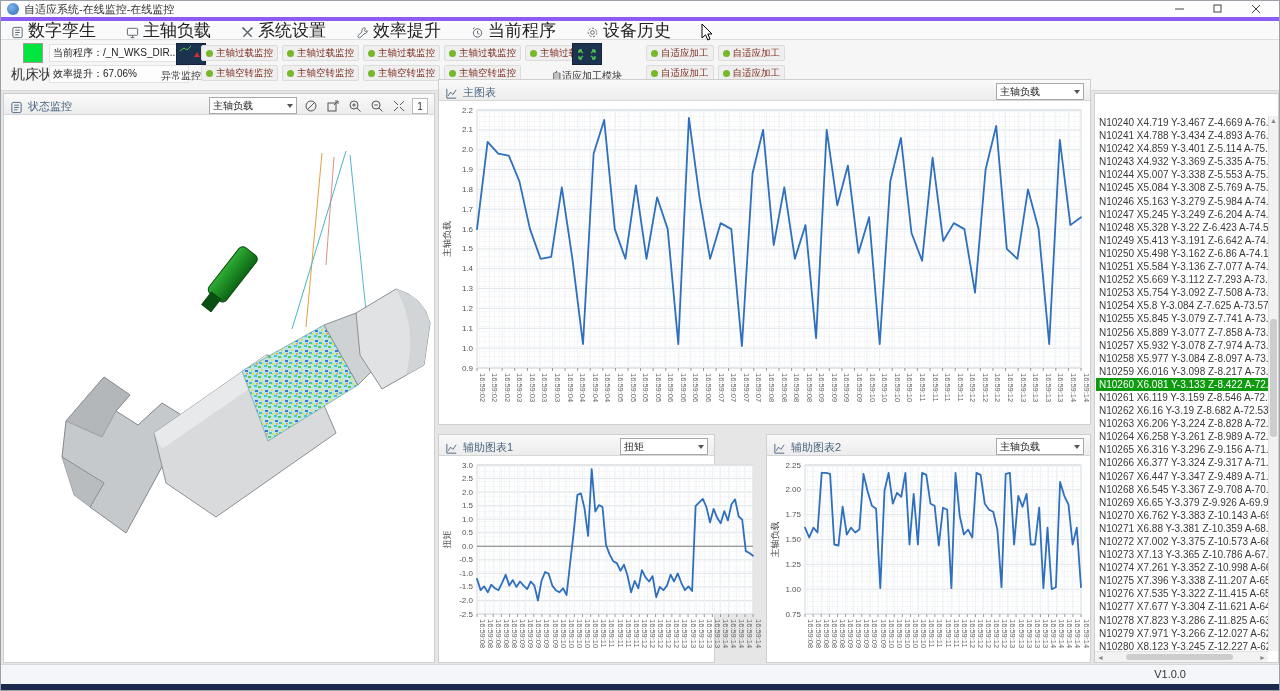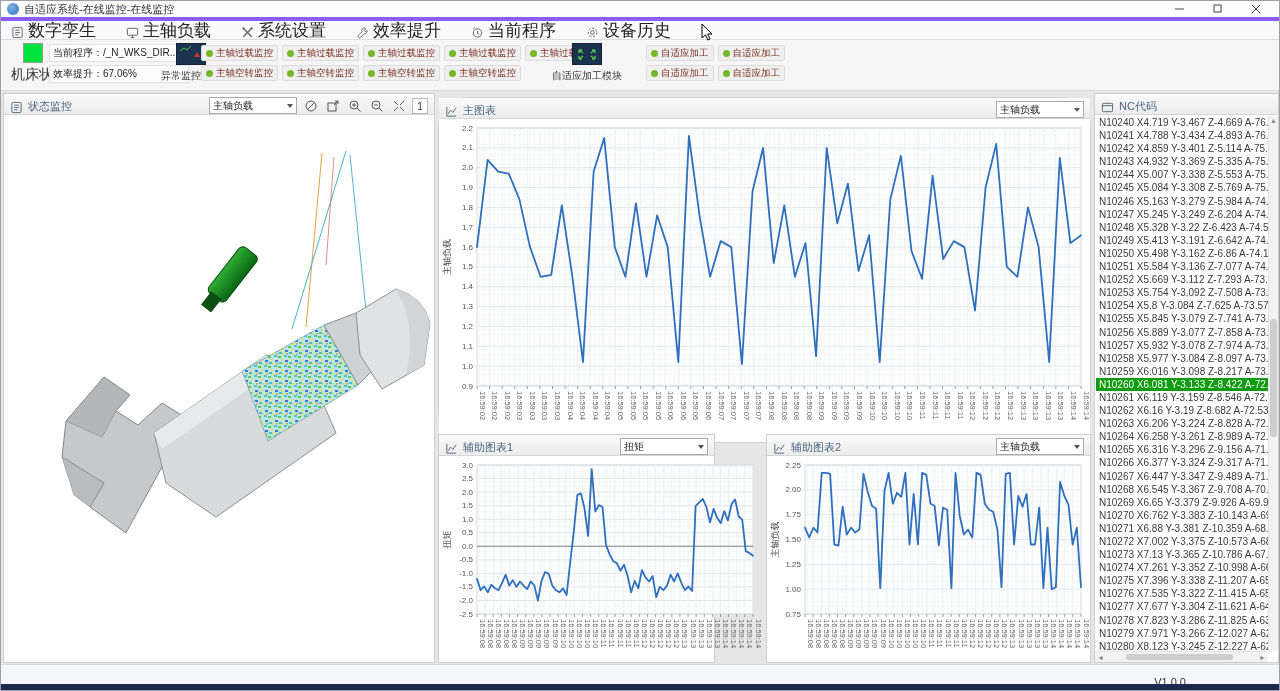--- a/index.html
+++ b/index.html
@@ -67,21 +67,21 @@
   .vscroll { position:absolute; right:0; top:22px; width:10px; bottom:11px; background:#f2f2f2; border-left:1px solid #e2e2e2; }
   .vscroll .arr { font-size:7px; color:#888; text-align:center; line-height:10px; }
   .vscroll .thumb { position:absolute; left:1px; right:1px; top:38%; height:22%; background:#cdcdcd; border-radius:3px; }
   .hscroll { position:absolute; left:0; bottom:0; right:10px; height:11px; background:#f2f2f2; border-top:1px solid #e2e2e2; }
   .hscroll .thumb { position:absolute; left:18%; width:62%; top:2px; bottom:2px; background:#cdcdcd; border-radius:3px; }
   .hscroll .arr { position:absolute; top:0; font-size:7px; color:#888; line-height:11px; }
 
   
   .statusbar { position:absolute; left:0; top:663px; width:1280px; height:20px; background:#f4f6f9;
                border-top:1px solid #d8d8d8; }
-  .version { position:absolute; right:95px; top:3px; font-size:11px; color:#333;margin-top:8px; }
+  .version { position:absolute; right:95px; top:3px; font-size:11px; color:#333; }
   .bottomstrip { position:absolute; left:0; top:683px; width:1280px; height:8px; background:#1c2b4d; }
 
   .cursor { position:absolute; left:700px; top:22px; width:13px; height:19px; z-index:50; }
 </style>
 </head>
 <body>
 
 <div class="titlebar">
   <span class="appicon"></span>
   <span class="title">自适应系统-在线监控-在线监控</span>
@@ -341,21 +341,21 @@
       </g>
 
       <g transform="rotate(38 222 168)">
         <rect x="211" y="128" width="22" height="58" rx="5" fill="url(#toolg)" stroke="#0a4a10" stroke-width="1"></rect>
         <rect x="216" y="184" width="12" height="16" fill="#0b5013" stroke="#073a0d" stroke-width="0.8"></rect>
       </g>
     </svg>
   </div>
 </div>
 
-<div class="panel" style="left:437px; top:96px; width:653px; height:346px;border-radius:30px;">
+<div class="panel" style="left:437px; top:78px; width:653px; height:346px;">
   <div class="phead">
     <span class="pic">
       <svg viewBox="0 0 14 14">
           <path d="M2 2v10h10" fill="none" stroke="#49637f"></path>
           <path d="M3.5 9.5L6 5.5 8.5 8 12 3" fill="none" stroke="#49637f"></path>
         </svg>
     </span>
     <span>主图表</span>
     <span class="sp"></span>
     <div class="combo">
@@ -850,29 +850,20 @@
         <text transform="translate(308.38235294117646,163) rotate(90)" font-size="7.5" fill="#666">16:59:14</text>
         <line x1="314" x2="314" y1="9" y2="158" stroke="#eef1f3"></line>
         <line x1="314" x2="314" y1="158" y2="161" stroke="#9a9a9a"></line>
         <text transform="translate(316.5,163) rotate(90)" font-size="7.5" fill="#666">16:59:14</text>
         <polyline points="38.0,71.6 42.2,81.5 46.4,71.6 50.5,76.5 54.7,16.9 58.9,16.9 63.1,17.9 67.3,88.5 71.5,89.5 75.6,50.7 79.8,78.5 84.0,71.6 88.2,76.5 92.4,73.6 96.5,17.9 100.7,35.8 104.9,49.7 109.1,52.7 113.3,132.2 117.5,34.8 121.6,16.9 125.8,47.7 130.0,36.8 134.2,40.8 138.4,16.9 142.5,88.5 146.7,37.8 150.9,88.5 155.1,16.9 159.3,18.9 163.5,47.7 167.6,49.7 171.8,89.5 176.0,51.7 180.2,53.7 184.4,132.2 188.5,16.9 192.7,59.7 196.9,78.5 201.1,73.6 205.3,81.5 209.5,16.9 213.6,18.9 217.8,47.7 222.0,53.7 226.2,55.7 230.4,73.6 234.5,131.2 238.7,17.9 242.9,16.9 247.1,88.5 251.3,39.8 255.5,50.7 259.6,37.8 263.8,88.5 268.0,88.5 272.2,51.7 276.4,132.2 280.5,71.6 284.7,133.2 288.9,131.2 293.1,25.9 297.3,39.8 301.5,48.7 305.6,88.5 309.8,71.6 314.0,131.2" fill="none" stroke="#2e6fbe" stroke-width="1.8" stroke-linejoin="round" stroke-linecap="round"></polyline>
         <text transform="translate(11,83.5) rotate(-90)" font-size="9" fill="#444" text-anchor="middle">主轴负载</text>
       </svg></div>
 </div>
 
 <div class="panel" style="left:1093px; top:92px; width:185px; height:570px;">
-  <div class="phead">
-    <span class="pic">
-      <svg viewBox="0 0 14 14">
-          <rect x="1.5" y="2.5" width="11" height="9" rx="1" fill="none" stroke="#49637f"></rect>
-          <path d="M1.5 5h11" stroke="#49637f"></path>
-        </svg>
-    </span>
-    <span>NC代码</span>
-  </div>
   <div class="nclist" id="nclist">
       <div class="ncrow">N10240 X4.719 Y-3.467 Z-4.669 A-76.396</div>
       <div class="ncrow">N10241 X4.788 Y-3.434 Z-4.893 A-76.062</div>
       <div class="ncrow">N10242 X4.859 Y-3.401 Z-5.114 A-75.775</div>
       <div class="ncrow">N10243 X4.932 Y-3.369 Z-5.335 A-75.523</div>
       <div class="ncrow">N10244 X5.007 Y-3.338 Z-5.553 A-75.297</div>
       <div class="ncrow">N10245 X5.084 Y-3.308 Z-5.769 A-75.088</div>
       <div class="ncrow">N10246 X5.163 Y-3.279 Z-5.984 A-74.892</div>
       <div class="ncrow">N10247 X5.245 Y-3.249 Z-6.204 A-74.701</div>
       <div class="ncrow">N10248 X5.328 Y-3.22 Z-6.423 A-74.52 C</div>

